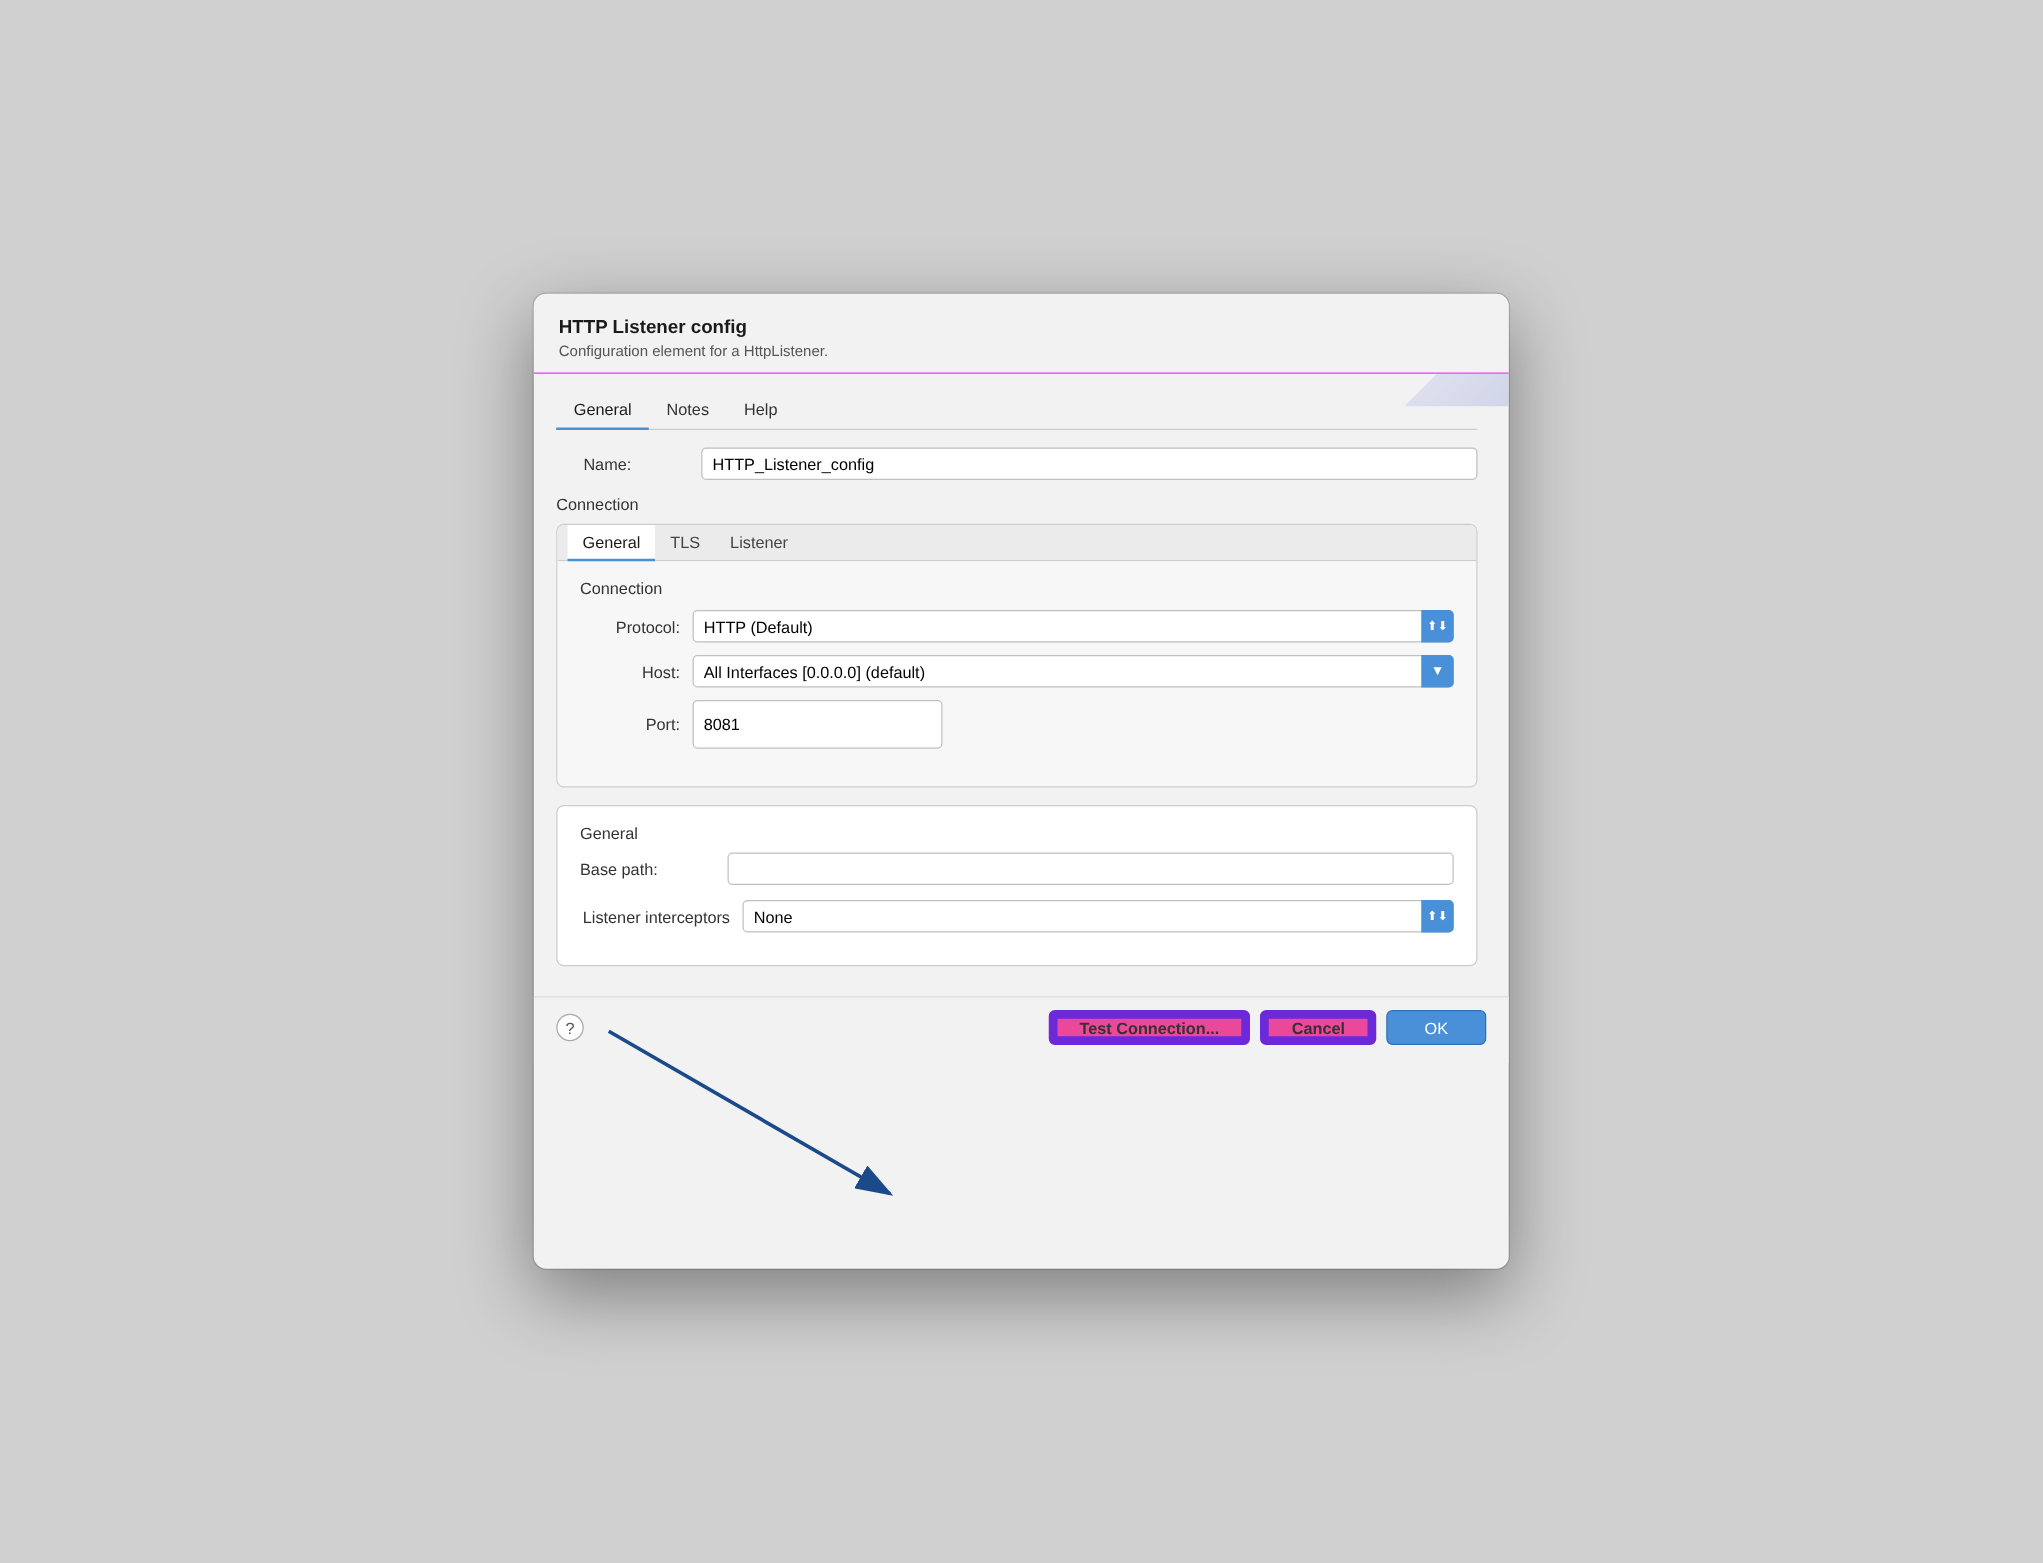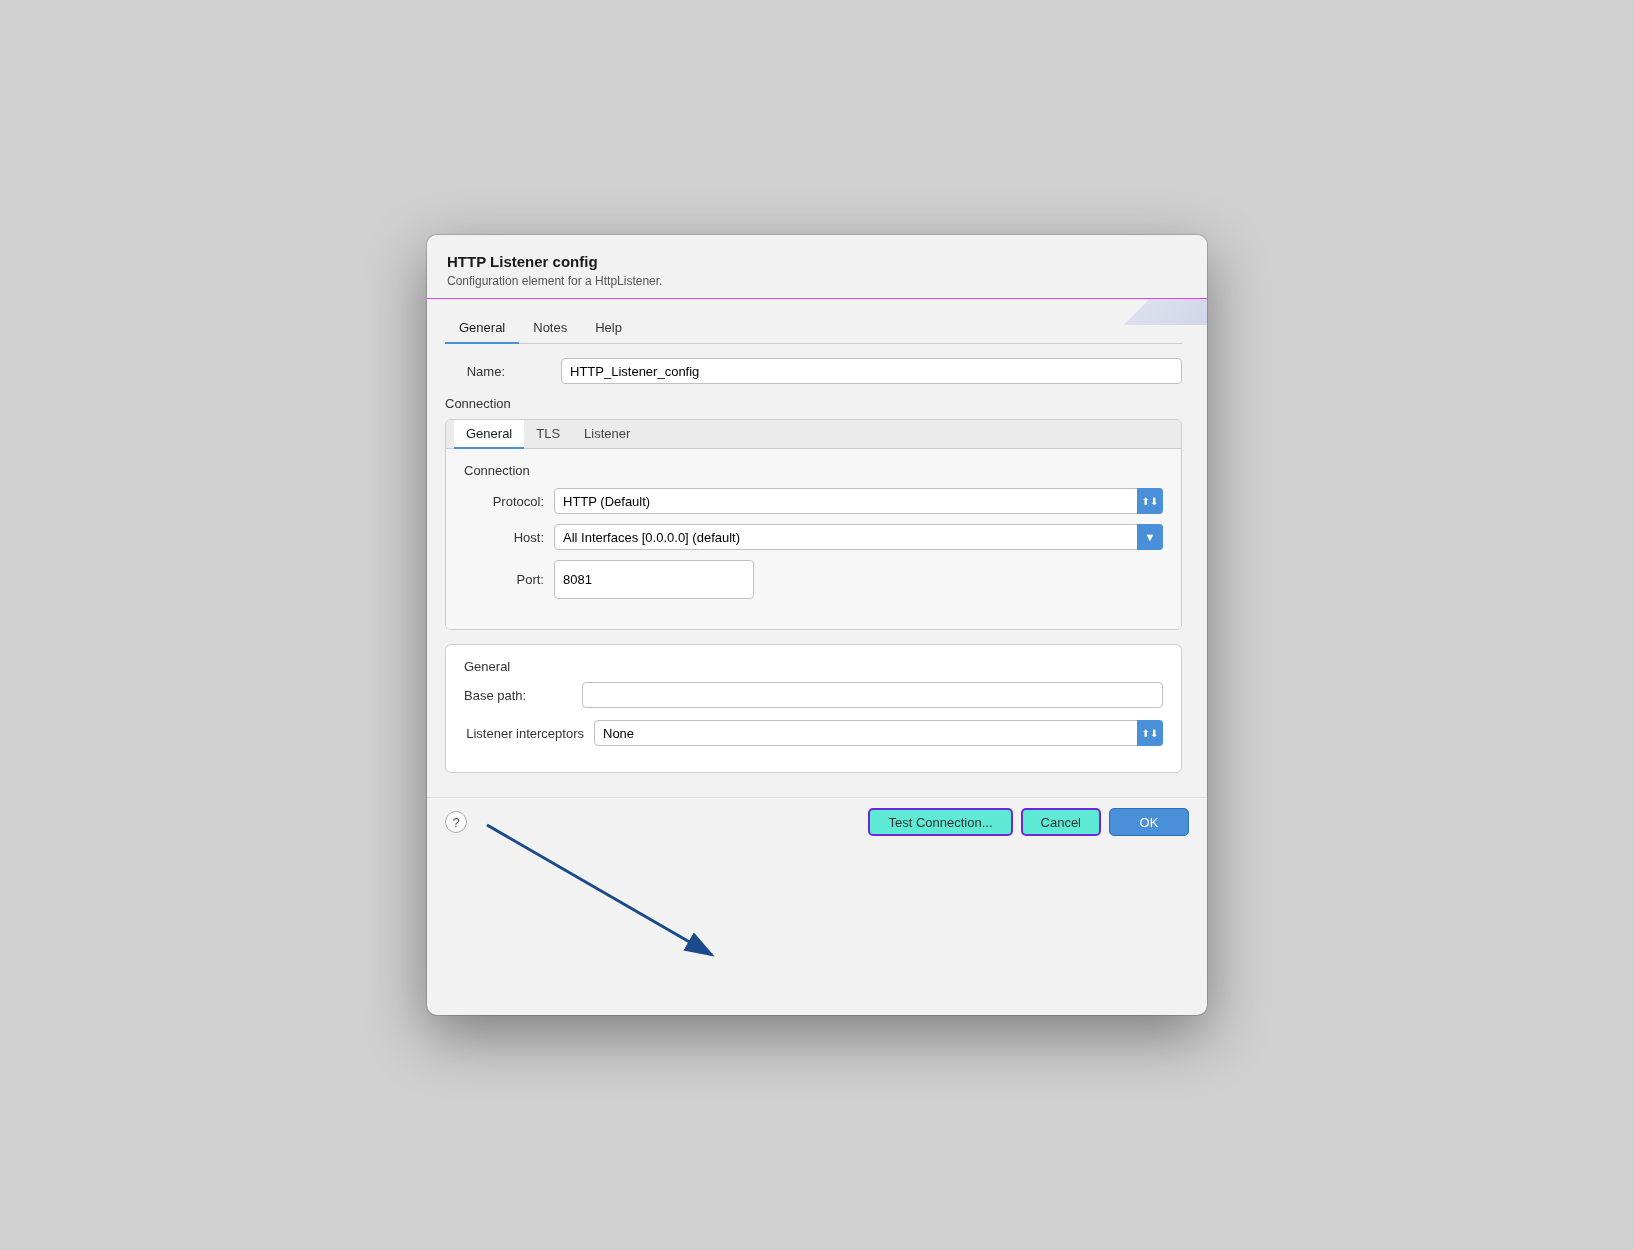--- a/index.html
+++ b/index.html
@@ -283,23 +283,24 @@
       color: #555;
       cursor: pointer;
     }
 
     .btn {
       height: 28px;
       padding: 0 18px;
       border-radius: 5px;
       font-size: 13px;
       cursor: pointer;
-      border: 2px solid #6d28d9;
-      background: #5eead4;
-      color: #333;
+      border: 7px solid #6d28d9;
+      background: #ec4899;
+      color: #333;
+      font-weight: bold;
     }
 
     .btn-primary {
       background: #4a90d9;
       border: 1px solid #3070b8;
       color: white;
       font-weight: 500;
       min-width: 80px;
     }
 

